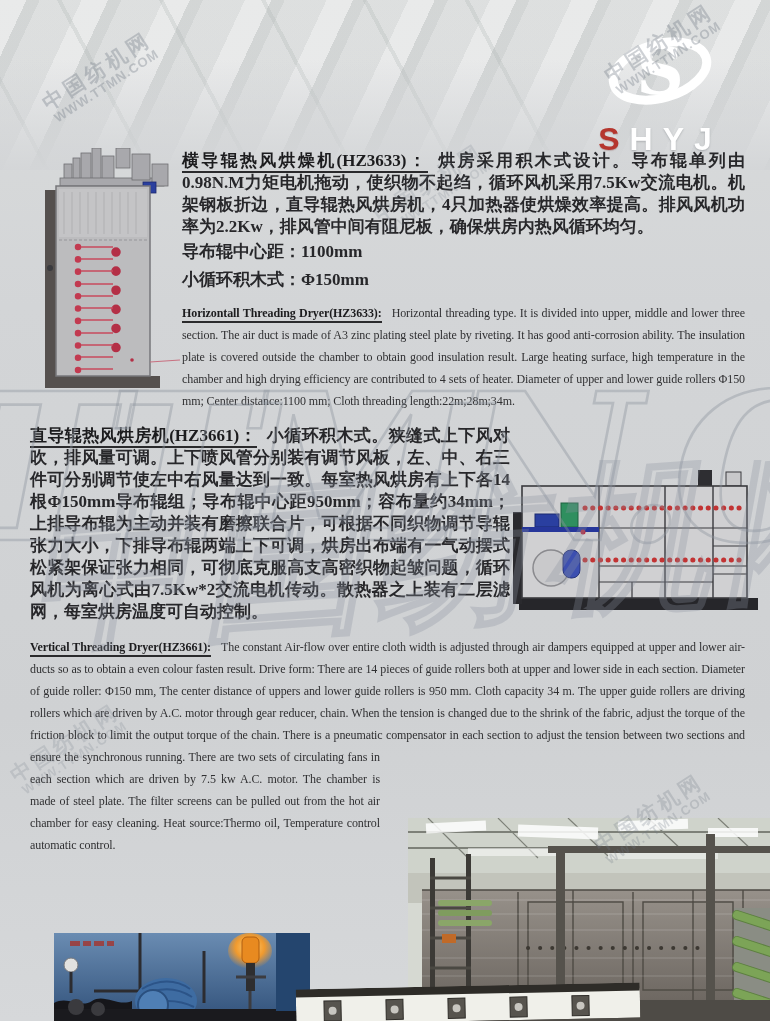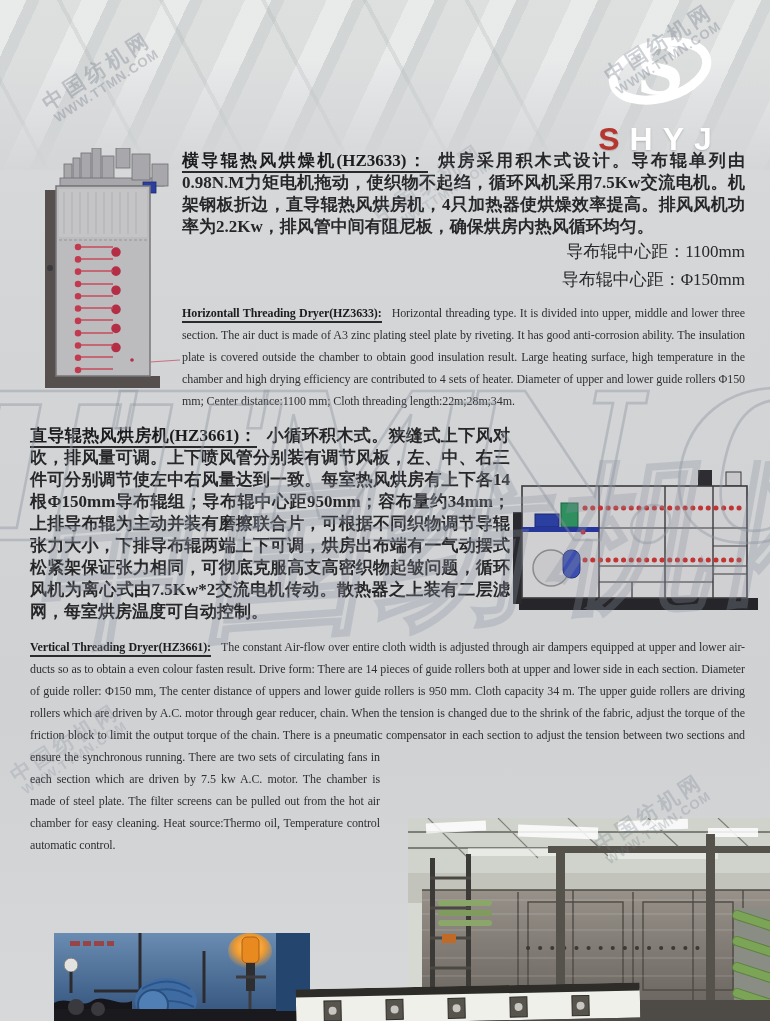--- a/index.html
+++ b/index.html
@@ -24,21 +24,21 @@
   
   .logo{position:absolute;left:598px;top:28px;width:124px;z-index:4;text-align:center;}
   .logo-word{margin-top:3px;font-family:"Liberation Sans",sans-serif;font-weight:bold;font-size:32px;letter-spacing:10px;color:#fff;text-shadow:0 1px 2px rgba(90,95,100,.35);text-align:center;}
   .logo-word .s-red{color:#b5362e;text-shadow:0 1px 1px rgba(120,60,60,.3);}
   
   .content{position:absolute;left:30px;top:150px;width:715px;z-index:3;}
   .sp1{float:left;width:152px;height:250px;}
   .sp2{float:right;width:235px;height:160px;}
   .sp3{float:right;width:365px;height:186px;}
   p.cn{margin:0;font-size:17px;line-height:22px;text-align:justify;font-weight:600;color:#27272a;}
-  .specs{font-size:17px;line-height:28px;font-weight:400;color:#27272a;text-align:right;}
+  .specs{font-size:17px;line-height:28px;font-weight:700;color:#27272a;}
   p.en{margin:8px 0 0 0;font-size:12px;line-height:22px;text-align:justify;letter-spacing:-0.1px;color:#303032;}
   .hd{font-weight:bold;color:#1c1c1e;border-bottom:2px solid #2a2a2c;padding-bottom:1px;margin-right:10px;}
   .sec2{margin-top:13px;}
   .clr{clear:both;height:0;line-height:0;}
   
   .diag1{position:absolute;left:40px;top:148px;z-index:4;}
   .diag2{position:absolute;left:513px;top:470px;z-index:4;}
   .photoL{position:absolute;left:54px;top:933px;z-index:6;}
   .photoR{position:absolute;left:408px;top:818px;z-index:6;}
   .panelW{position:absolute;left:296px;top:986px;z-index:7;transform:rotate(-1.2deg);}
@@ -145,21 +145,21 @@
     <circle cx="70" cy="62" r="2.5" fill="#b42f46"></circle>
     <path d="M2 64l-8 6" stroke="#2a2a2e" stroke-width="5"></path>
   </svg>
 
   <div class="content">
     <div class="sp1"></div>
 
     <p class="cn"><span class="hd">横导辊热风烘燥机(HZ3633)：</span><span>烘房采用积木式设计。导布辊单列由0.98N.M力矩电机拖动，使织物不起绉，循环风机采用7.5Kw交流电机。机架钢板折边，直导辊热风烘房机，4只加热器使烘燥效率提高。排风风机功率为2.2Kw，排风管中间有阻尼板，确保烘房内热风循环均匀。</span></p>
     <div class="specs">
       <div>导布辊中心距：1100mm</div>
-      <div>导布辊中心距：Φ150mm</div>
+      <div>小循环积木式：Φ150mm</div>
     </div>
 
     <p class="en"><span class="hd">Horizontall Threading Dryer(HZ3633):</span><span>Horizontal threading type. It is divided into upper, middle and lower three section. The air duct is made of A3 zinc plating steel plate by riveting.  It has good anti-corrosion ability.  The insulation plate is covered outside the chamber to obtain good insulation result. Large heating surface, high temperature in the chamber and high drying efficiency are contributed to 4 sets of heater. Diameter of upper and lower guide rollers Φ150 mm; Center distance:1100 mm; Cloth threading length:22m;28m;34m.</span></p>
 
     <div class="clr"></div>
 
     <div class="sec2">
       <div class="sp2"></div>
       <p class="cn"><span class="hd">直导辊热风烘房机(HZ3661)：</span><span>小循环积木式。狭缝式上下风对吹，排风量可调。上下喷风管分别装有调节风板，左、中、右三件可分别调节使左中右风量达到一致。每室热风烘房有上下各14根Φ150mm导布辊组；导布辊中心距950mm；容布量约34mm；上排导布辊为主动并装有磨擦联合片，可根据不同织物调节导辊张力大小，下排导布辊两端上下可调，烘房出布端有一气动摆式松紧架保证张力相同，可彻底克服高支高密织物起皱问题，循环风机为离心式由7.5Kw*2交流电机传动。散热器之上装有二层滤网，每室烘房温度可自动控制。</span></p>
     </div>

